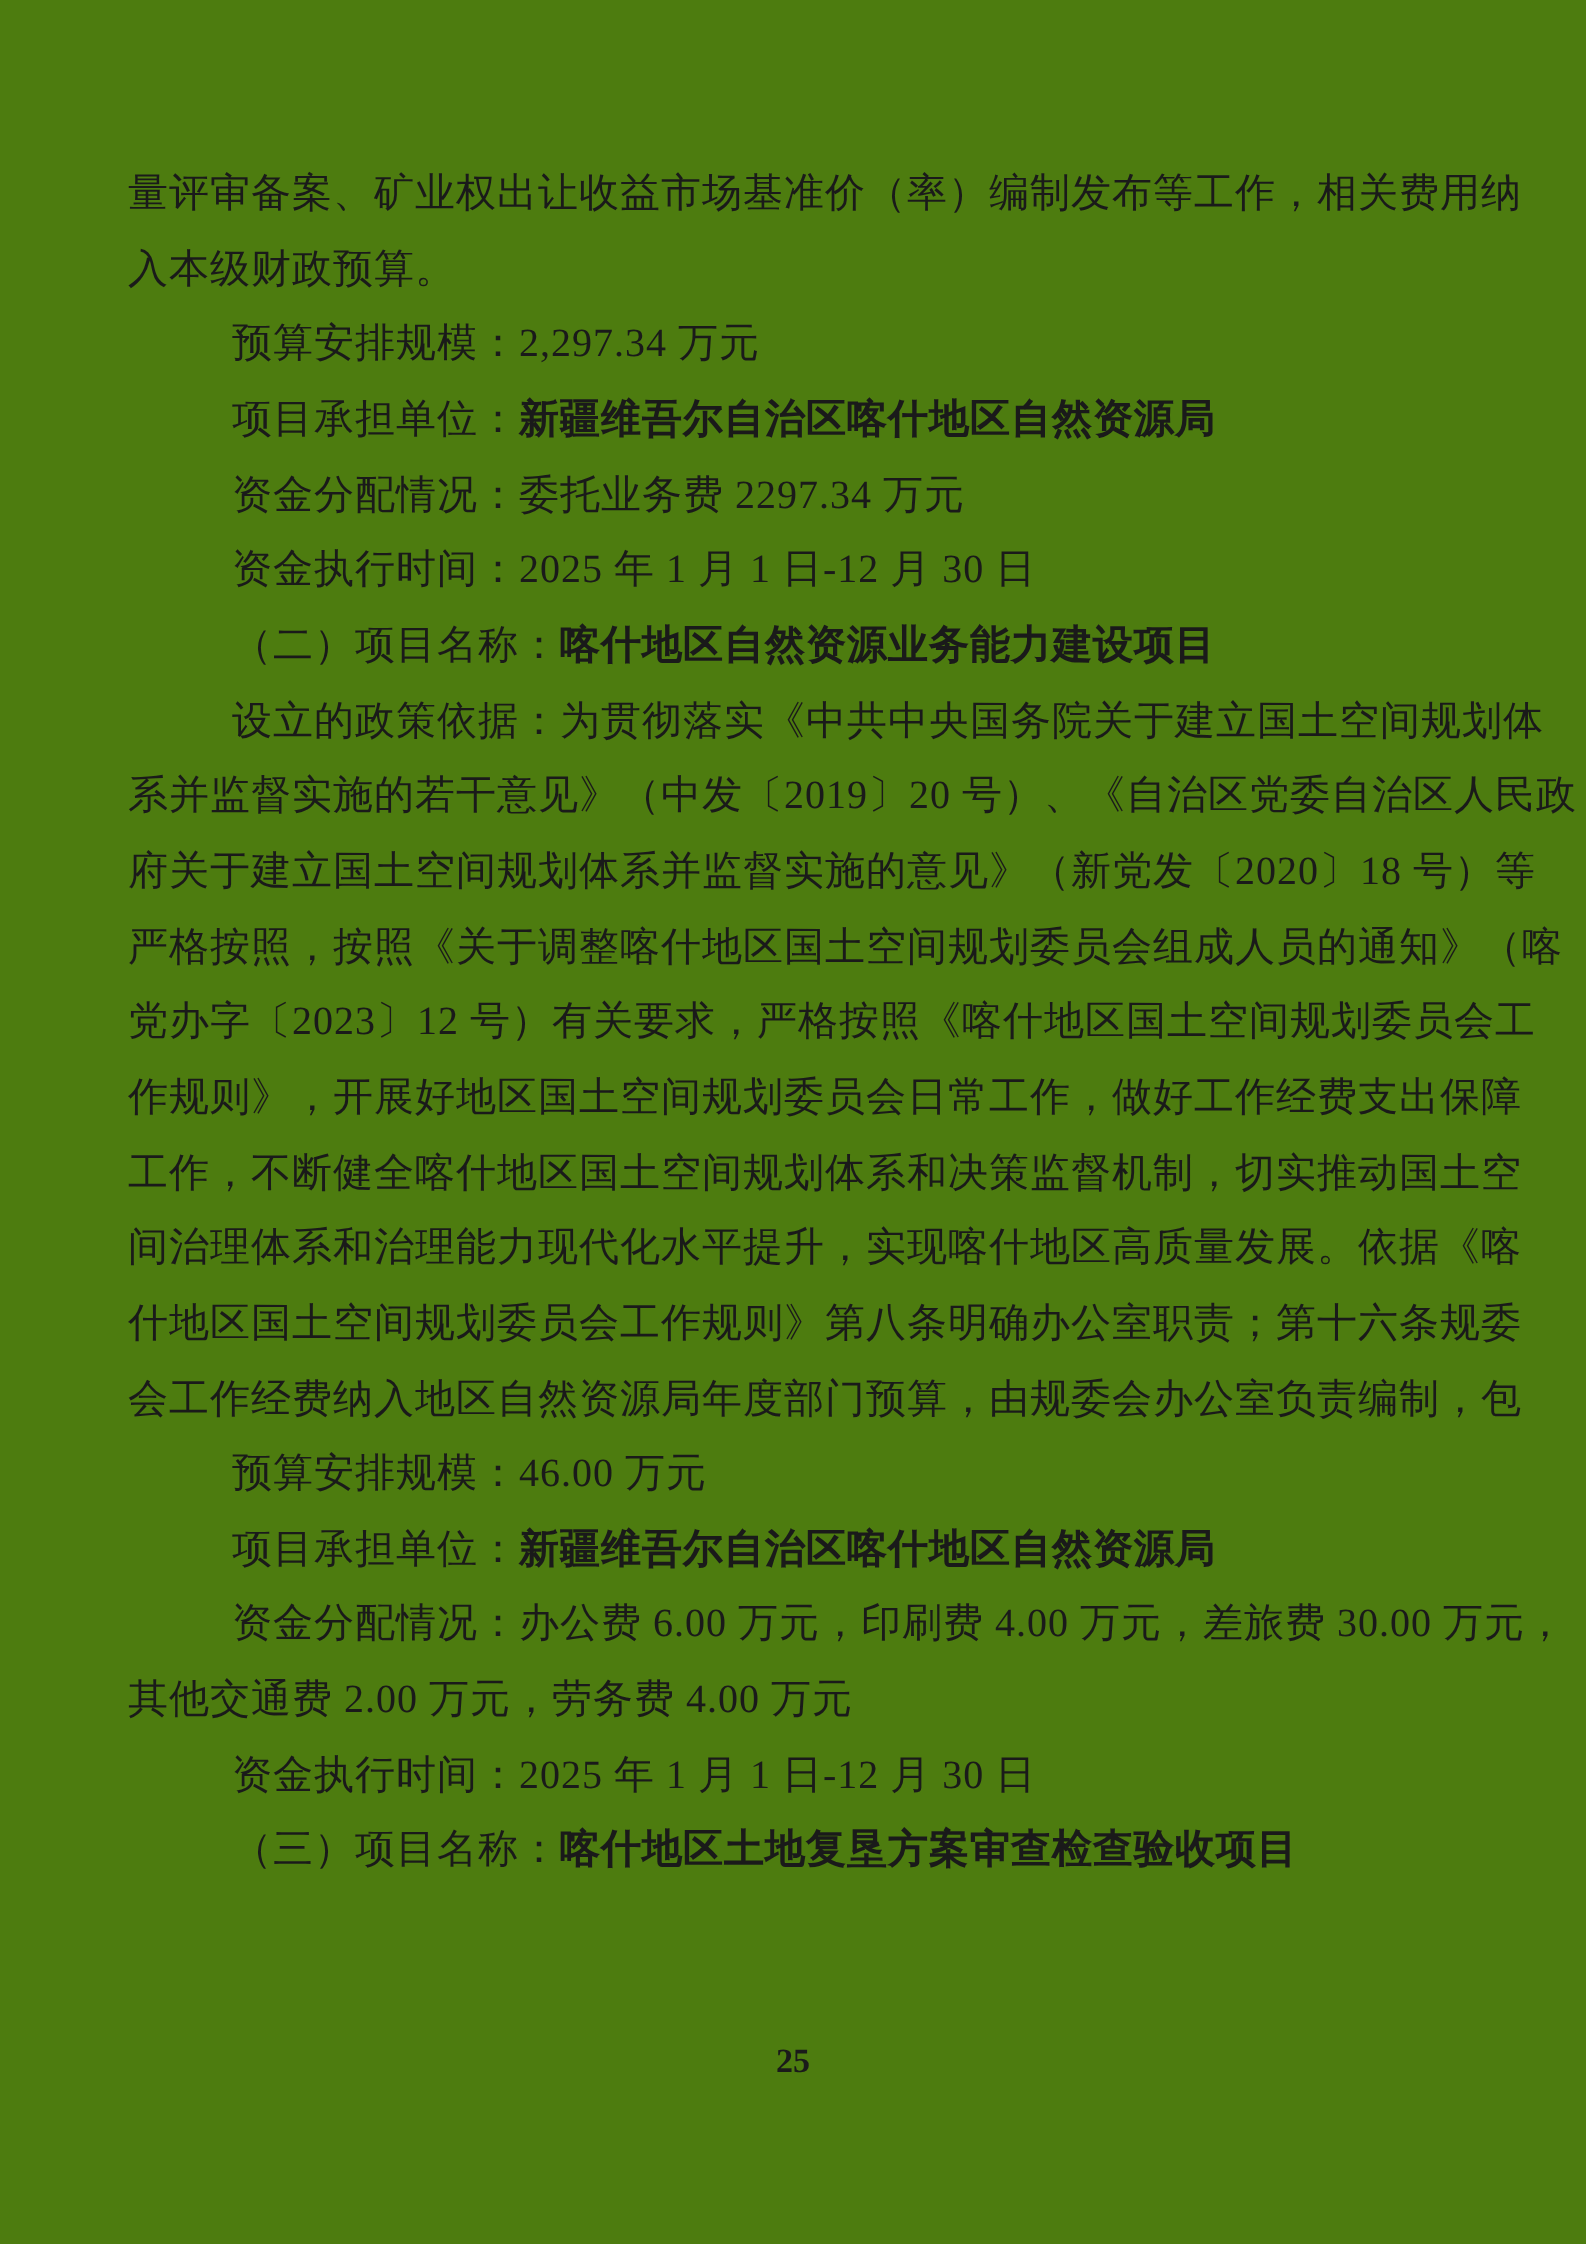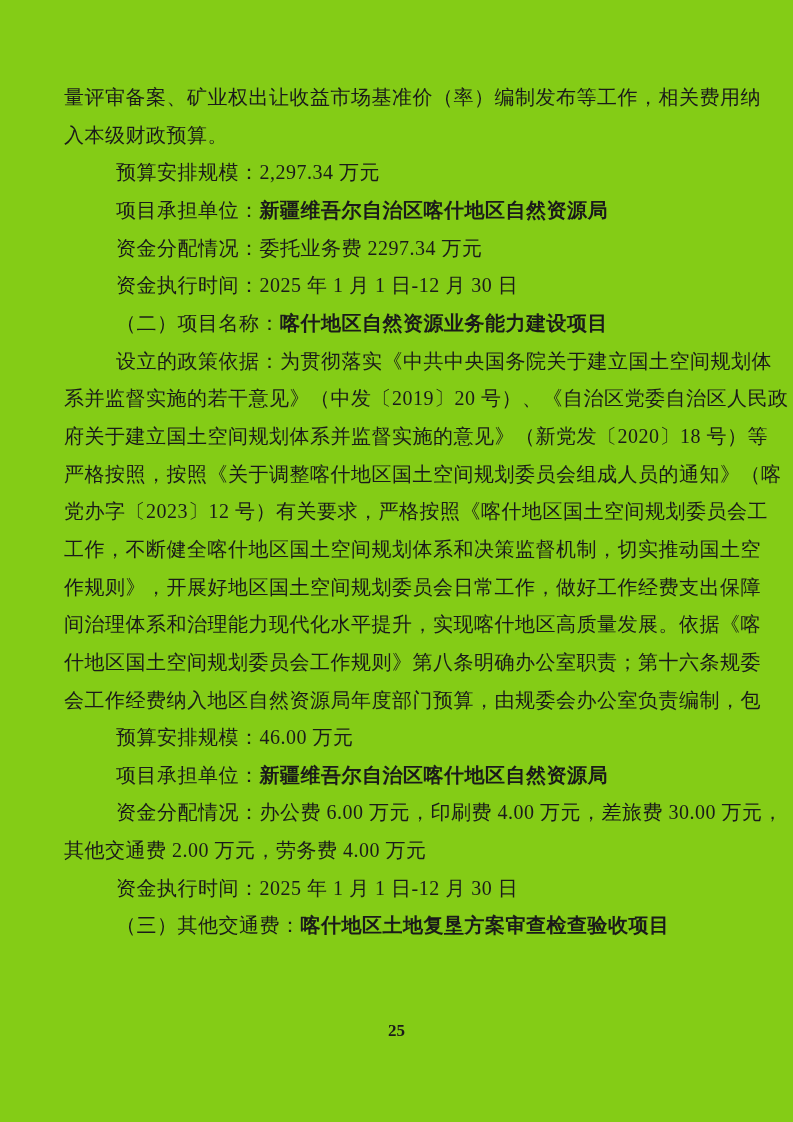--- a/index.html
+++ b/index.html
@@ -4,21 +4,21 @@
 <style>
   html, body {
     margin: 0;
     padding: 0;
     background: #ffffff;
   }
   .page {
     position: relative;
     width: 793px;
     height: 1122px;
-    background: #84cc16;
+    background: #4d7c0f;
     overflow: hidden;
     font-family: "Liberation Serif", "DejaVu Serif", serif;
     color: #1a1a1a;
   }
   .content {
     position: absolute;
     left: 64px;
     top: 79px;
     width: 648px;
   }
@@ -58,26 +58,26 @@
       <div class="line indent"><span class="seg">预算安排规模：2,297.34 万元</span></div>
       <div class="line indent"><span class="seg">项目承担单位：</span><span class="seg bold">新疆维吾尔自治区喀什地区自然资源局</span></div>
       <div class="line indent"><span class="seg">资金分配情况：委托业务费 2297.34 万元</span></div>
       <div class="line indent"><span class="seg">资金执行时间：2025 年 1 月 1 日-12 月 30 日</span></div>
       <div class="line indent"><span class="seg">（二）项目名称：</span><span class="seg bold">喀什地区自然资源业务能力建设项目</span></div>
       <div class="line indent"><span class="seg">设立的政策依据：为贯彻落实《中共中央国务院关于建立国土空间规划体</span></div>
       <div class="line"><span class="seg">系并监督实施的若干意见》（中发〔2019〕20 号）、《自治区党委自治区人民政</span></div>
       <div class="line"><span class="seg">府关于建立国土空间规划体系并监督实施的意见》（新党发〔2020〕18 号）等</span></div>
       <div class="line"><span class="seg">严格按照，按照《关于调整喀什地区国土空间规划委员会组成人员的通知》（喀</span></div>
       <div class="line"><span class="seg">党办字〔2023〕12 号）有关要求，严格按照《喀什地区国土空间规划委员会工</span></div>
+      <div class="line"><span class="seg">作规则》，开展好地区国土空间规划委员会日常工作，做好工作经费支出保障</span></div>
       <div class="line"><span class="seg">工作，不断健全喀什地区国土空间规划体系和决策监督机制，切实推动国土空</span></div>
-      <div class="line"><span class="seg">作规则》，开展好地区国土空间规划委员会日常工作，做好工作经费支出保障</span></div>
       <div class="line"><span class="seg">间治理体系和治理能力现代化水平提升，实现喀什地区高质量发展。依据《喀</span></div>
       <div class="line"><span class="seg">什地区国土空间规划委员会工作规则》第八条明确办公室职责；第十六条规委</span></div>
       <div class="line"><span class="seg">会工作经费纳入地区自然资源局年度部门预算，由规委会办公室负责编制，包</span></div>
       <div class="line indent"><span class="seg">预算安排规模：46.00 万元</span></div>
       <div class="line indent"><span class="seg">项目承担单位：</span><span class="seg bold">新疆维吾尔自治区喀什地区自然资源局</span></div>
       <div class="line indent"><span class="seg">资金分配情况：办公费 6.00 万元，印刷费 4.00 万元，差旅费 30.00 万元，</span></div>
       <div class="line"><span class="seg">其他交通费 2.00 万元，劳务费 4.00 万元</span></div>
       <div class="line indent"><span class="seg">资金执行时间：2025 年 1 月 1 日-12 月 30 日</span></div>
-      <div class="line indent"><span class="seg">（三）其他交通费：</span><span class="seg bold">喀什地区土地复垦方案审查检查验收项目</span></div>
+      <div class="line indent"><span class="seg">（三）项目名称：</span><span class="seg bold">喀什地区土地复垦方案审查检查验收项目</span></div>
     </div>
   <div class="page-number">25</div>
 </div>
 
 </body></html>

